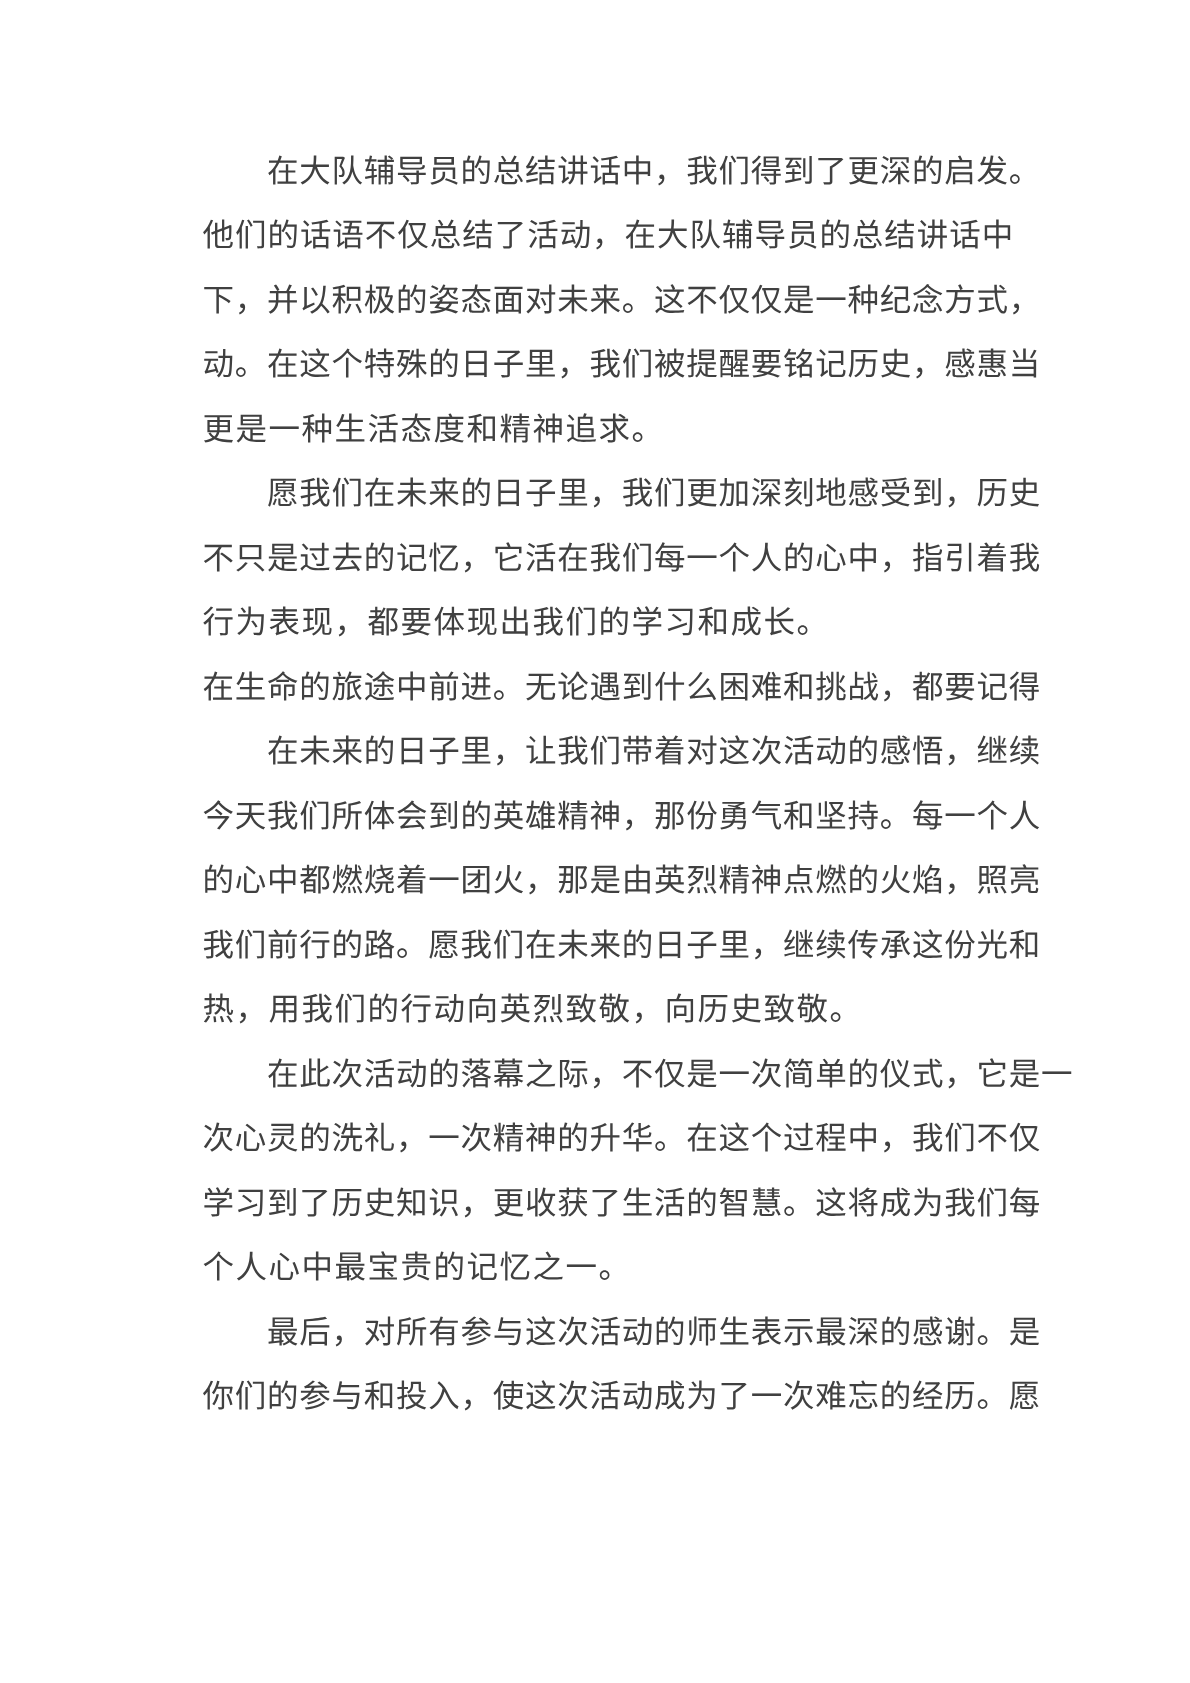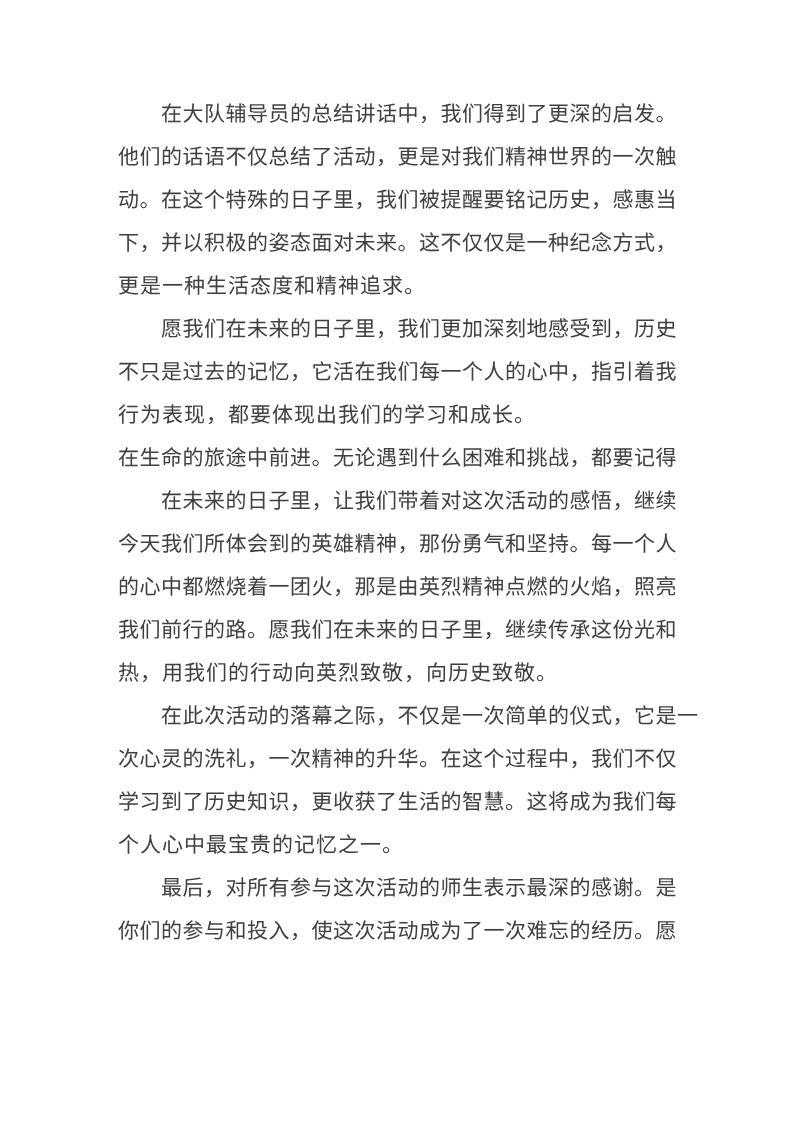--- a/index.html
+++ b/index.html
@@ -26,41 +26,42 @@
   .text-line {
     font-size: 21px;
     line-height: 43px;
     color: #404040;
     letter-spacing: 0.5px;
     white-space: nowrap;
     text-align: justify;
     text-align-last: justify;
     -moz-text-align-last: justify;
     font-weight: 400;
+    margin-left: 17px;
   }
   .text-line.first {
     text-indent: 43px;
   }
   .text-line.para-end {
     text-align: left;
     text-align-last: left;
     -moz-text-align-last: left;
     letter-spacing: 1px;
   }
 </style>
 </head>
 <body>
 
 <div class="page">
 
   <div class="paragraph">
     <div class="text-line first">在大队辅导员的总结讲话中，我们得到了更深的启发。</div>
-    <div class="text-line">他们的话语不仅总结了活动，更是对我们精神世界的一次触</div>
+    <div class="text-line">他们的话语不仅总结了活动，在大队辅导员的总结讲话中</div>
+    <div class="text-line">下，并以积极的姿态面对未来。这不仅仅是一种纪念方式，</div>
     <div class="text-line">动。在这个特殊的日子里，我们被提醒要铭记历史，感惠当</div>
-    <div class="text-line">下，并以积极的姿态面对未来。这不仅仅是一种纪念方式，</div>
     <div class="text-line para-end">更是一种生活态度和精神追求。</div>
   </div>
 
   <div class="paragraph">
     <div class="text-line first">愿我们在未来的日子里，我们更加深刻地感受到，历史</div>
     <div class="text-line">不只是过去的记忆，它活在我们每一个人的心中，指引着我</div>
     <div class="text-line para-end">行为表现，都要体现出我们的学习和成长。</div>
   </div>
 
   <div class="paragraph">

